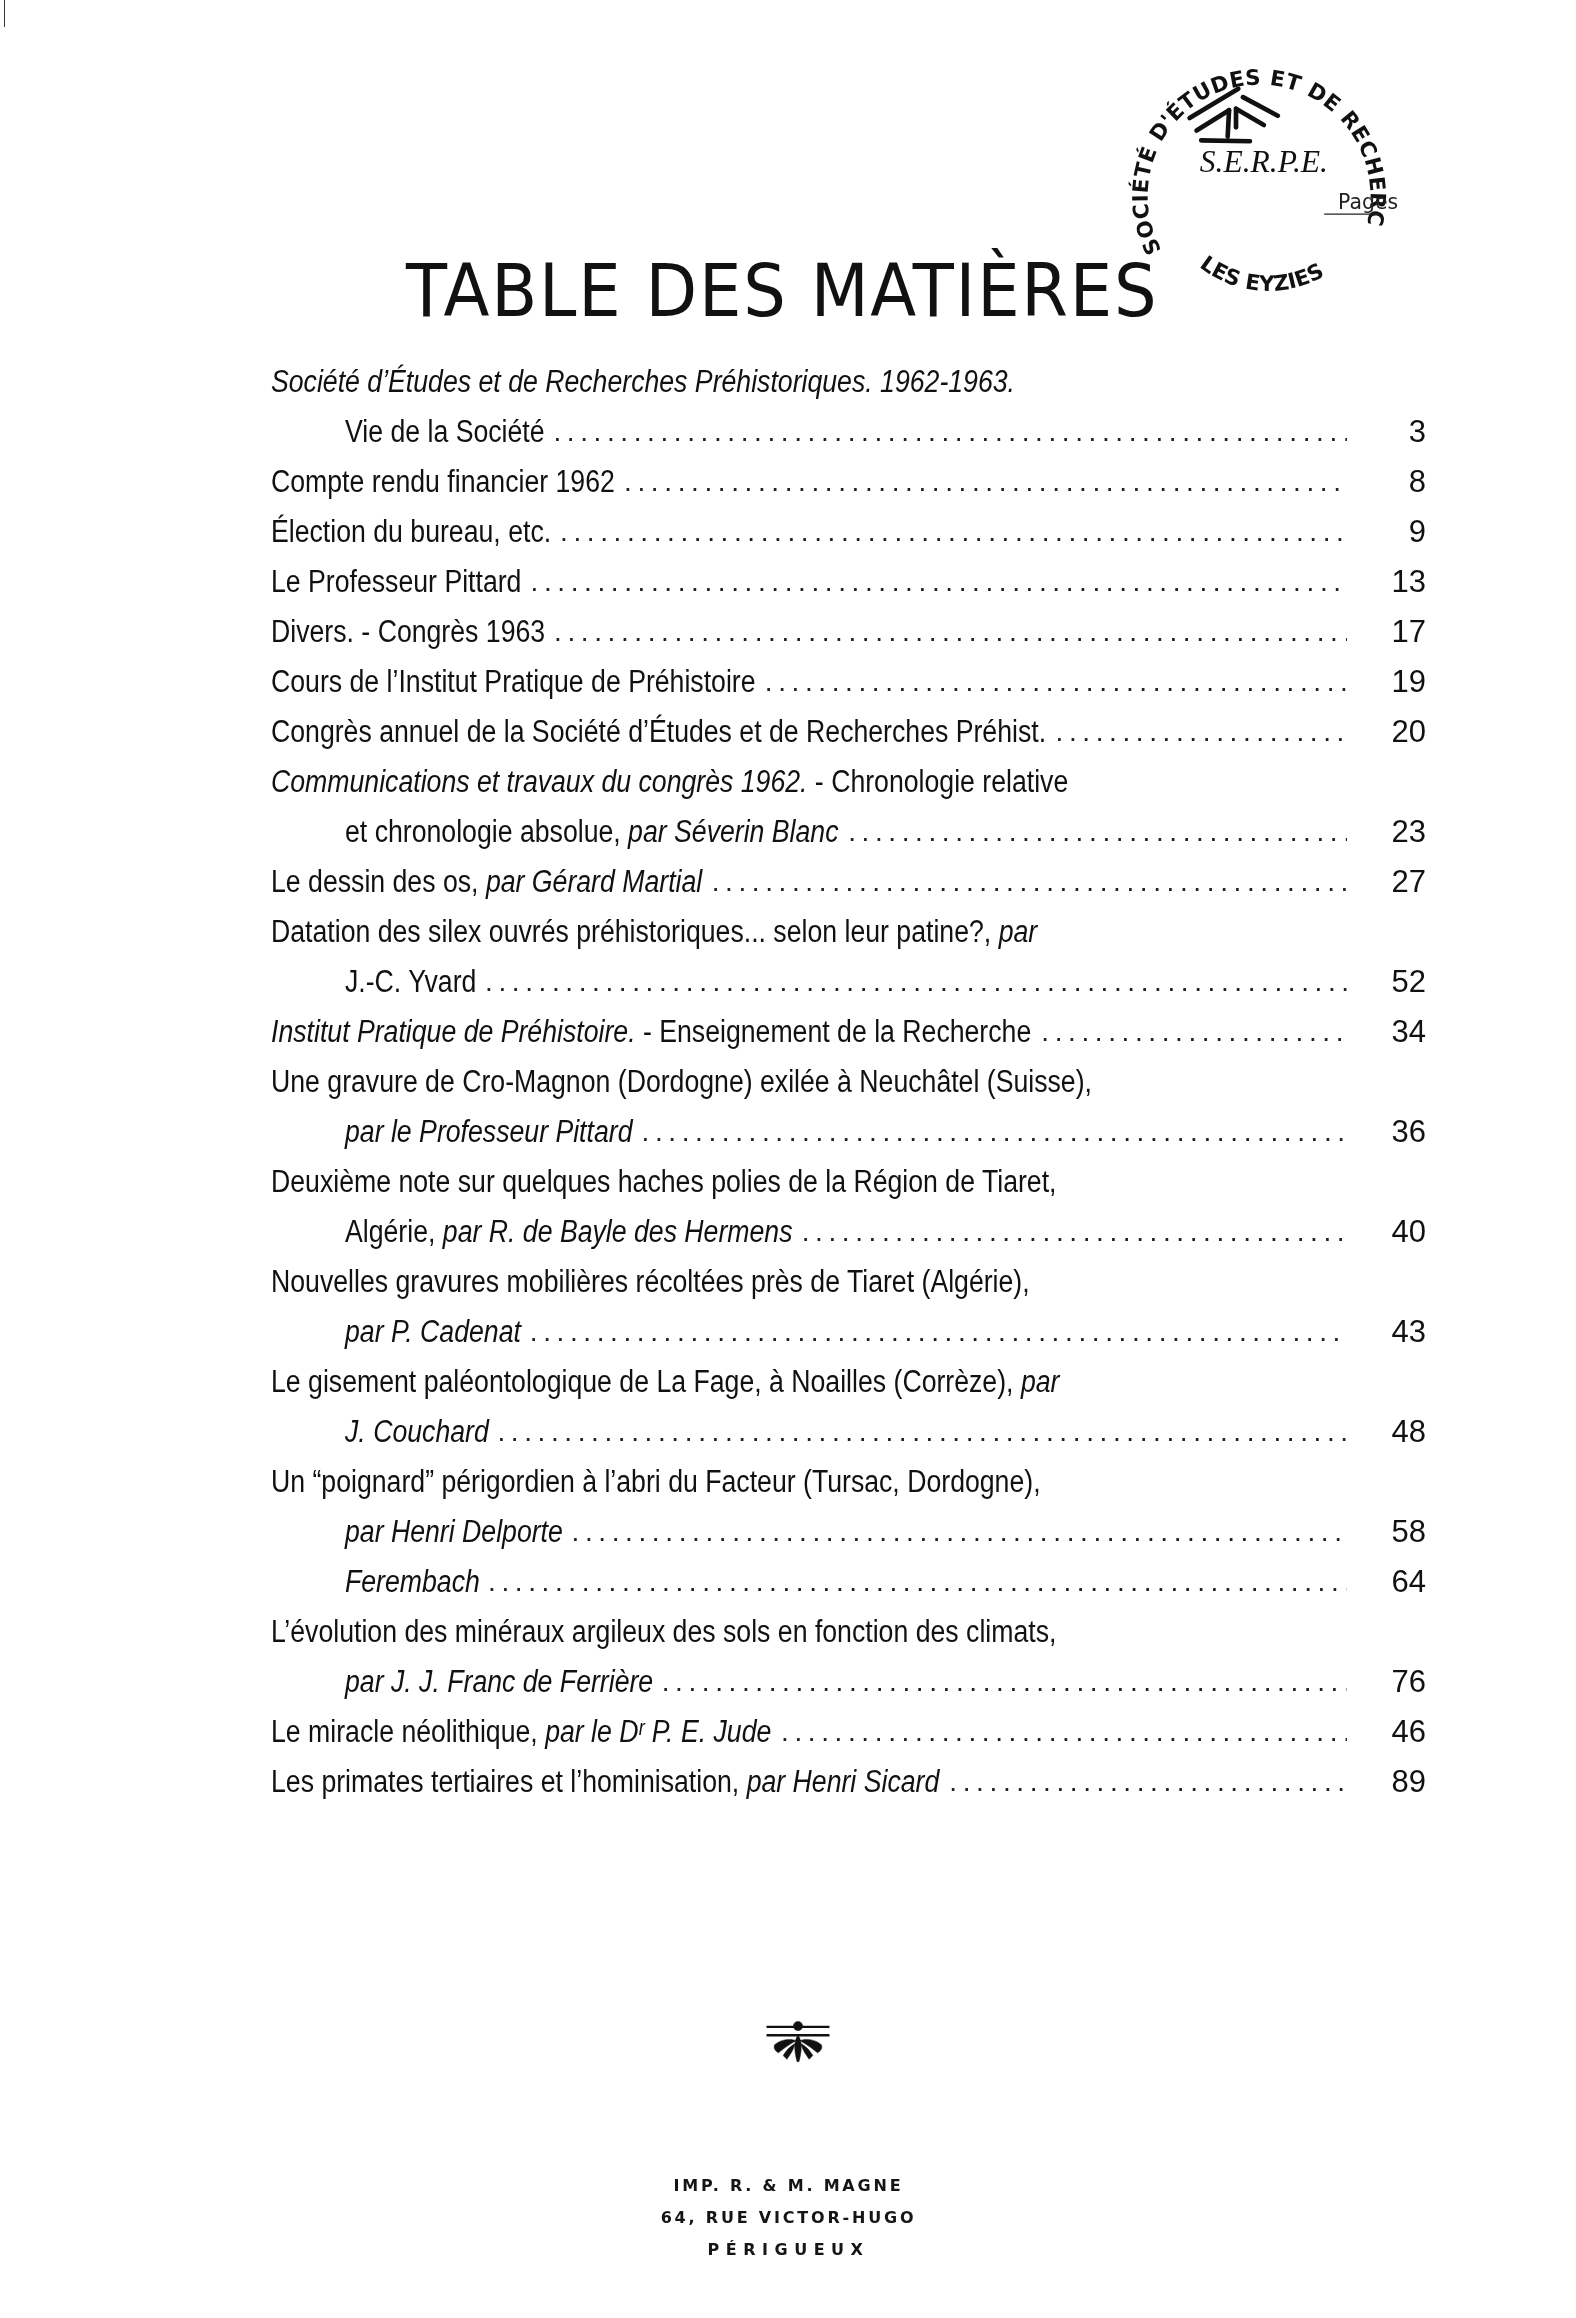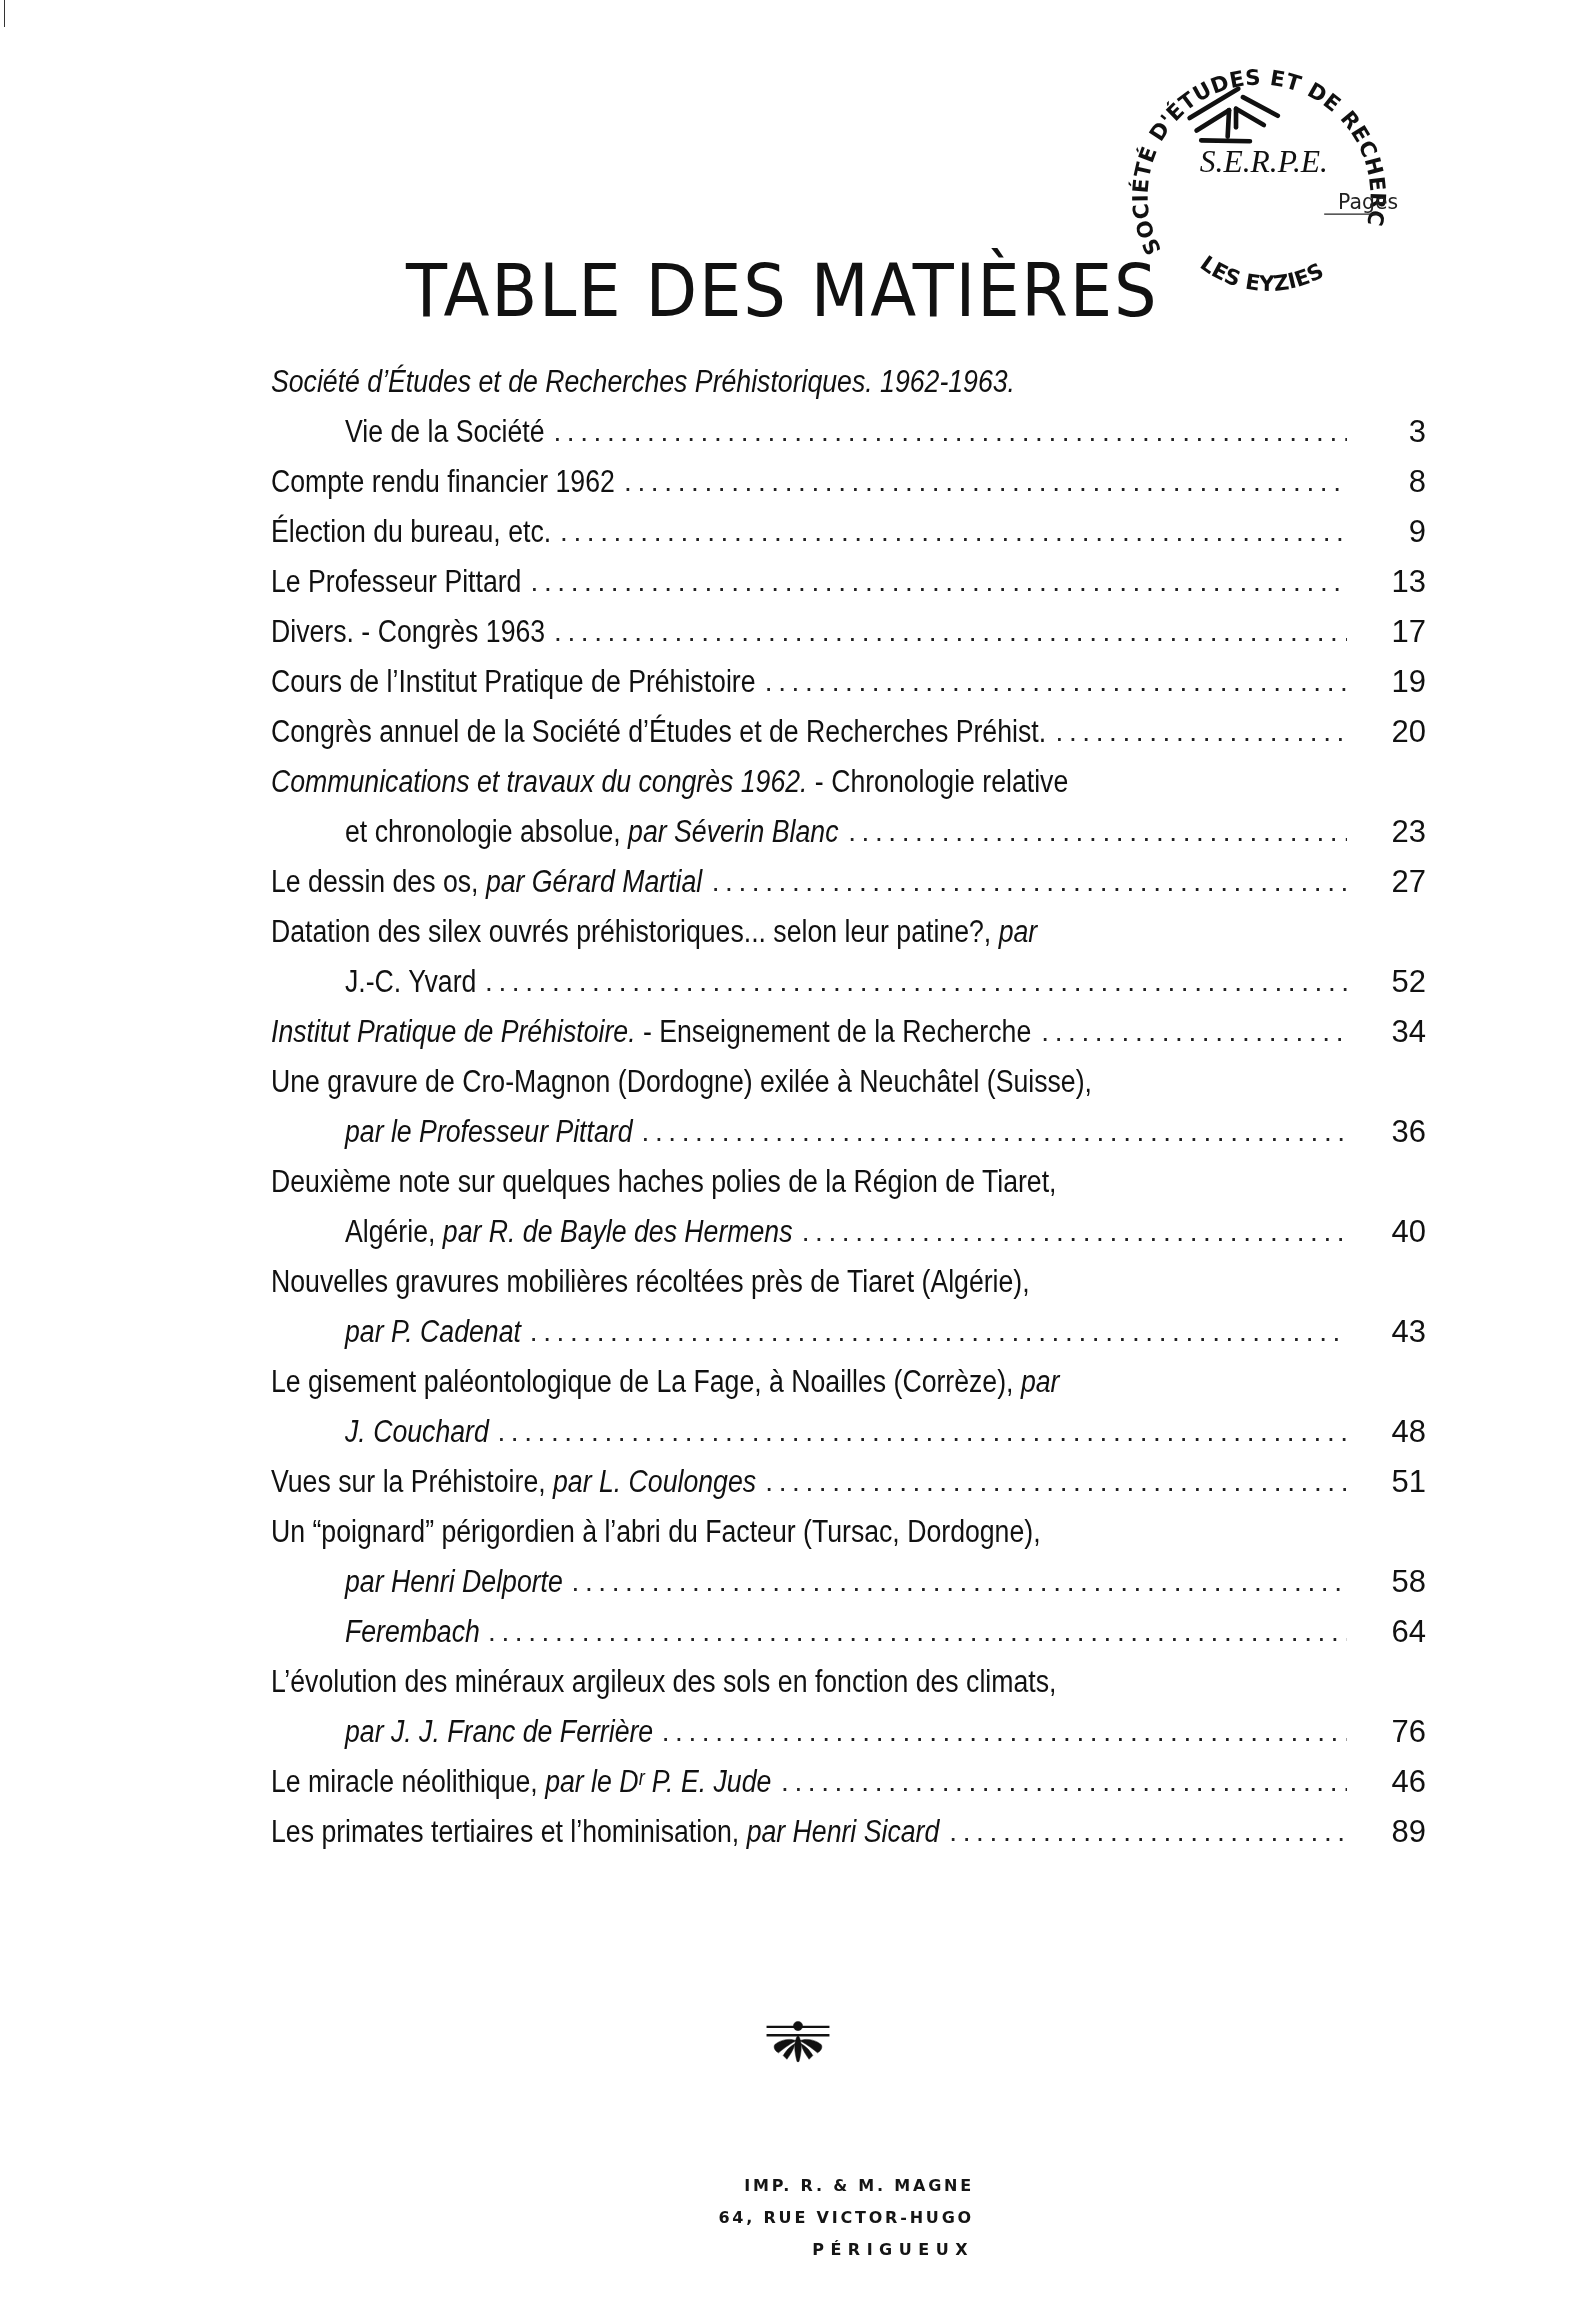--- a/index.html
+++ b/index.html
@@ -36,21 +36,21 @@
   }
   .line .pg {
     width: 70px; text-align: right; font-size: 31px; flex: 0 0 70px;
   }
   .it { font-style: italic; }
   .ornament { position: absolute; left: 761px; top: 2013px; width: 74px; height: 51px; }
   .imprint {
     position: absolute; left: 603px; top: 2170px; width: 371px; text-align: center;
     font-family: "DejaVu Sans", sans-serif; font-weight: bold; font-size: 16px; color: #151515;
   }
-  .imprint div { height: 32px; line-height: 32px; letter-spacing: 2.8px; text-align: right; }
+  .imprint div { height: 32px; line-height: 32px; letter-spacing: 2.8px; }
   .imprint .city { letter-spacing: 6.5px; }
 </style>
 </head>
 <body>
 
 <div class="edge-mark"></div>
 
 <h1 class="title">TABLE DES MATIÈRES</h1>
 
 <svg class="stamp" viewBox="0 0 700 640">
@@ -199,27 +199,20 @@
           <span class="txt" style="transform: scaleX(0.86); margin-right: -127px;"><span>Le gisement paléontologique de La Fage, à Noailles (Corrèze), </span><span class="it">par</span></span>
         </div>
         <div class="line indent">
           <span class="txt" style="transform: scaleX(0.86); margin-right: -23px;"><span class="it">J. Couchard</span></span>
           <span class="leader"></span>
           <span class="pg">48</span>
         </div>
       </div>
       <div class="entry">
         <div class="line">
-          <span class="txt" style="transform: scaleX(0.86); margin-right: -78px;"><span>Vues sur la Préhistoire, </span><span class="it">par L. Coulonges</span></span>
-          <span class="leader"></span>
-          <span class="pg">51</span>
-        </div>
-      </div>
-      <div class="entry">
-        <div class="line">
           <span class="txt" style="transform: scaleX(0.86); margin-right: -124px;"><span>Un “poignard” périgordien à l’abri du Facteur (Tursac, Dordogne),</span></span>
         </div>
         <div class="line indent">
           <span class="txt" style="transform: scaleX(0.86); margin-right: -35px;"><span class="it">par Henri Delporte</span></span>
           <span class="leader"></span>
           <span class="pg">58</span>
         </div>
       </div>
       <div class="entry">
         <div class="line indent">

